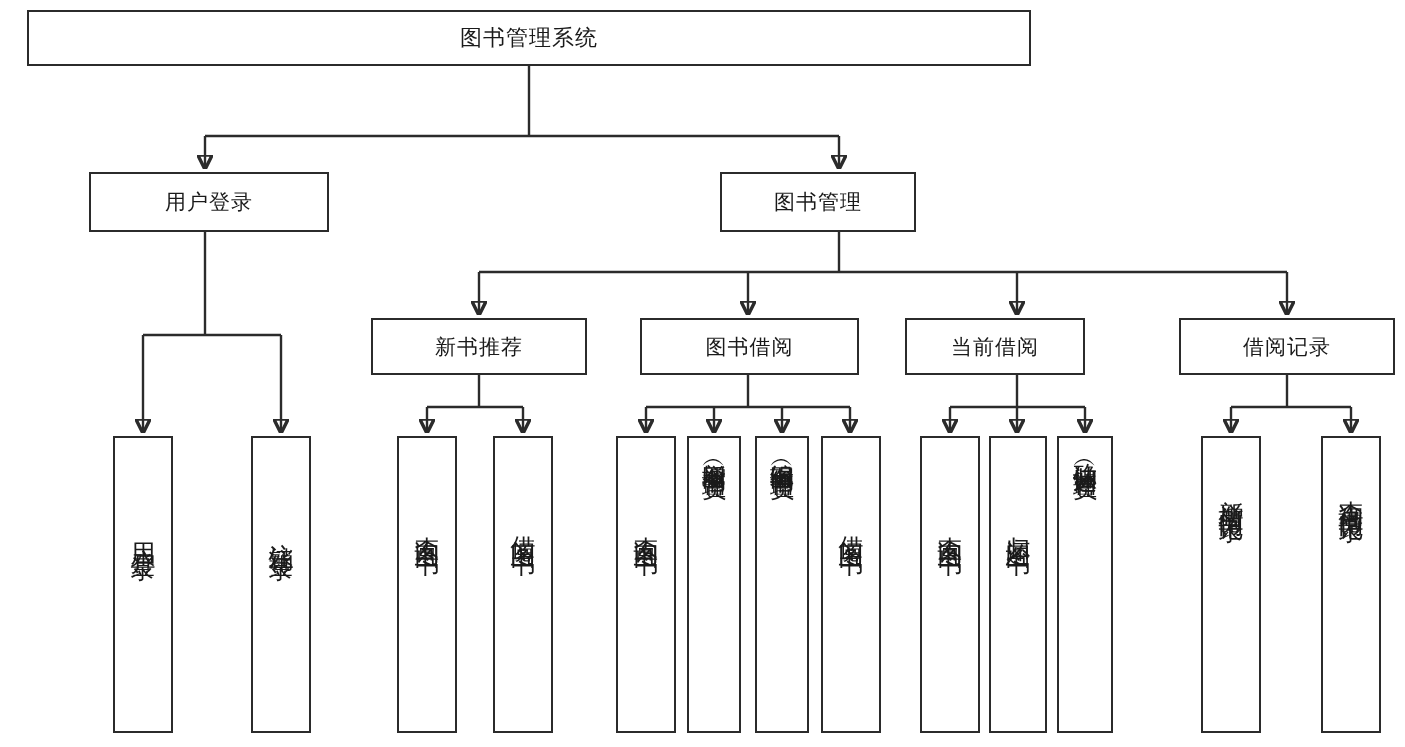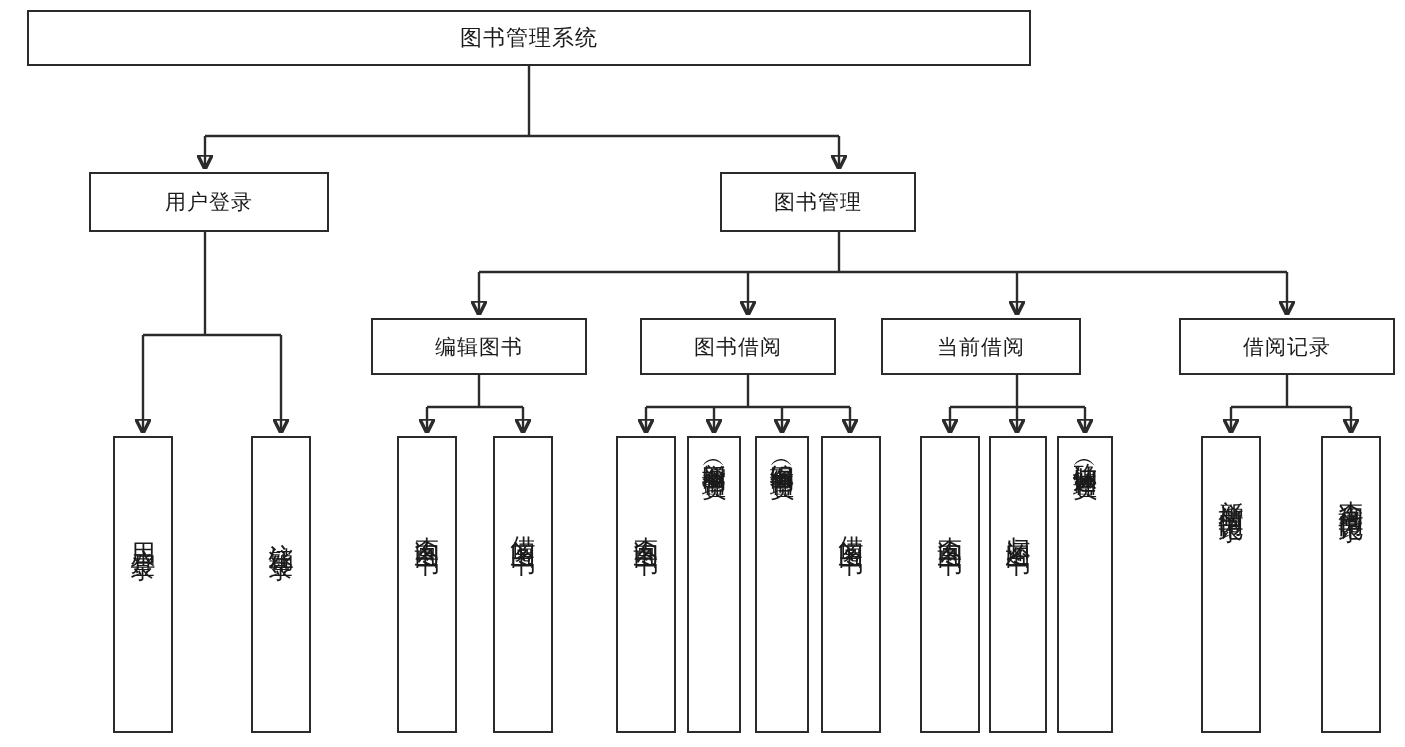--- a/index.html
+++ b/index.html
@@ -120,28 +120,28 @@
 
   <div class="node horiz" style="left:80px;top:172px;width:240px;height:60px;">
     <span class="label">用户登录</span>
   </div>
 
   <div class="node horiz" style="left:711px;top:172px;width:196px;height:60px;">
     <span class="label">图书管理</span>
   </div>
 
   <div class="node horiz" style="left:362px;top:318px;width:216px;height:57px;">
-    <span class="label">编辑图书</span>
-  </div>
-
-  <div class="node horiz" style="left:631px;top:318px;width:196px;height:57px;">
+    <span class="label">新书推荐</span>
+  </div>
+
+  <div class="node horiz" style="left:631px;top:318px;width:219px;height:57px;">
     <span class="label">图书借阅</span>
   </div>
 
-  <div class="node horiz" style="left:872px;top:318px;width:200px;height:57px;">
+  <div class="node horiz" style="left:896px;top:318px;width:180px;height:57px;">
     <span class="label">当前借阅</span>
   </div>
 
   <div class="node horiz" style="left:1170px;top:318px;width:216px;height:57px;">
     <span class="label">借阅记录</span>
   </div>
 
   <div class="node vert" style="left:104px;top:436px;width:60px;height:297px;padding-top:85px;">
     <span class="label">用户登录</span>
   </div>

